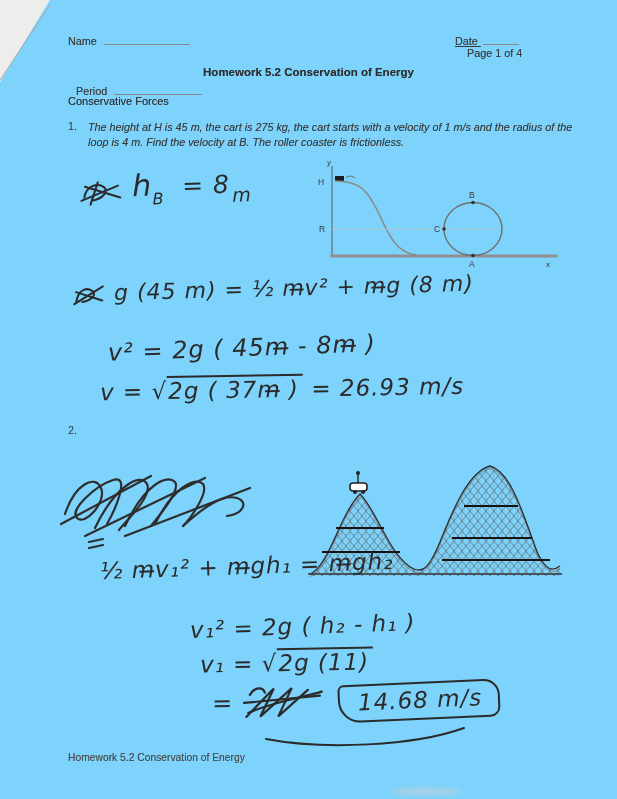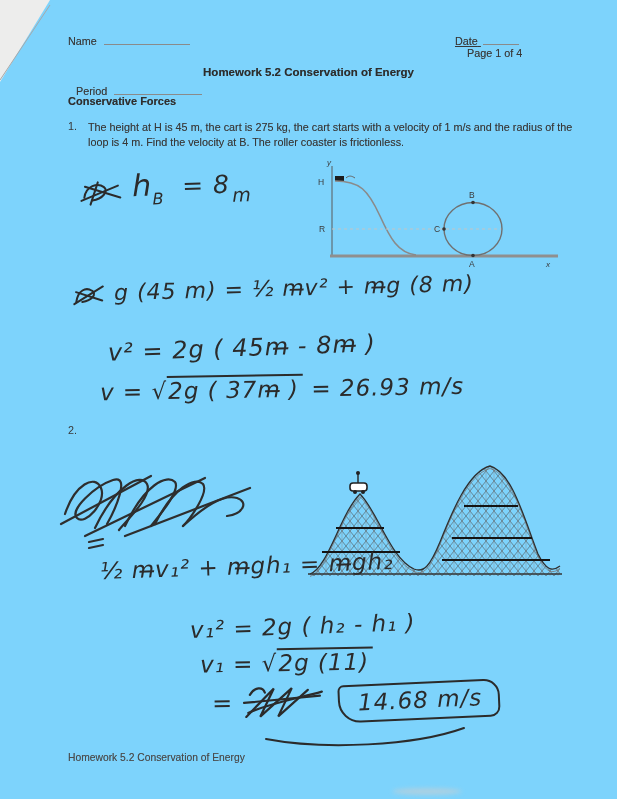--- a/index.html
+++ b/index.html
@@ -1,19 +1,19 @@
 <!DOCTYPE html>
 <html><head>
 <meta charset="utf-8">
 <style>
   html,body{margin:0;padding:0;background:#e9e9e9;}
   .page{position:relative;width:617px;height:799px;margin:0 auto;background:#7dd3fc;
         font-family:"Liberation Sans",sans-serif;color:#333;overflow:hidden;}
   .printed{position:absolute;font-size:10.8px;color:#383838;text-shadow:0 0 .5px rgba(70,70,70,.55);}
-  .bold{font-weight:bold;color:#2e2e2e;}
+  .bold{font-weight:normal;color:#2e2e2e;}
   .blank{display:inline-block;border-bottom:1px solid #8a8a8a;height:11px;vertical-align:baseline;}
   .title{position:absolute;top:66px;left:0;width:100%;text-align:center;font-weight:bold;
          font-size:11.5px;color:#2c2c2c;text-shadow:0 0 .5px rgba(70,70,70,.55);}
   .prob-num{position:absolute;left:68px;font-size:10.8px;color:#383838;}
   .prob-text{position:absolute;left:88px;width:494px;font-size:10.8px;line-height:15px;color:#383838;
              text-shadow:0 0 .4px rgba(70,70,70,.5);}
   .hand{position:absolute;font-family:"DejaVu Sans",sans-serif;font-style:italic;
         color:#2b2b2b;white-space:nowrap;letter-spacing:1px;}
   .radicand{border-top:2px solid #2b2b2b;padding:0 4px 0 1px;}
   .hb-h{font-size:30px;}
@@ -51,21 +51,21 @@
     <span>Date</span>
     <span class="blank" style="width:36px;margin-left:2px;"></span>
   </div>
   <div class="printed" style="left:467px;top:47px;">Page 1 of 4</div>
 
   <div class="title">Homework 5.2 Conservation of Energy</div>
 
   <div class="printed bold" style="left:68px;top:95px;font-size:11px;">Conservative Forces</div>
 
   <div class="prob-num" style="top:120px;">1.</div>
-  <div class="prob-text" style="top:120px;">The height at H is 45 m, the cart is 275 kg, the cart starts with a velocity of 1 m/s and the radius of the loop is 4 m.  Find the velocity at B.  The roller coaster is frictionless.</div>
+  <div class="prob-text" style="top:120px;font-style:italic;">The height at H is 45 m, the cart is 275 kg, the cart starts with a velocity of 1 m/s and the radius of the loop is 4 m.  Find the velocity at B.  The roller coaster is frictionless.</div>
 
   <svg width="248" height="116" style="position:absolute;left:316px;top:156px;" viewBox="0 0 248 116">
     <text x="11" y="9" font-size="8" font-style="italic">y</text>
     <line x1="16" y1="10" x2="16" y2="101" stroke="#5a5a5a" stroke-width="1"></line>
     <line x1="14" y1="100" x2="242" y2="100" stroke="#8f8f8f" stroke-width="2.8"></line>
     <text x="2" y="29" font-size="8.5">H</text>
     <rect x="19" y="20" width="9" height="5" fill="#1c1c1c"></rect>
     <path d="M30,22 c3,-3 6,-2 9,0" stroke="#666" stroke-width="1" fill="none"></path>
     <path d="M19,25 C44,25 52,34 64,60 C74,82 82,97 100,99" stroke="#8a8a8a" stroke-width="1.6" fill="none"></path>
     <line x1="16" y1="73" x2="186" y2="73" stroke="#c4c4c4" stroke-width="1" stroke-dasharray="3,3"></line>

